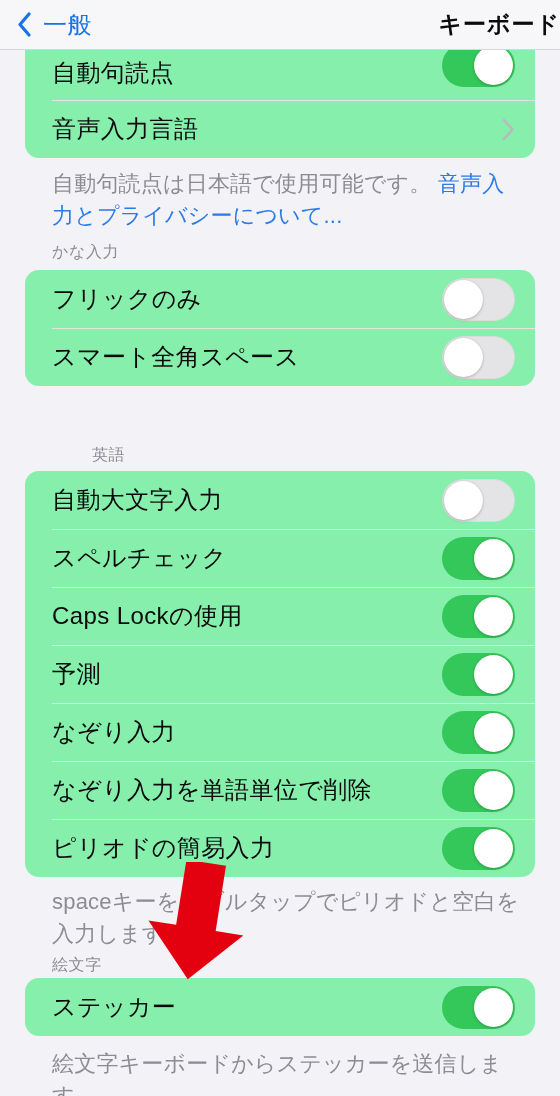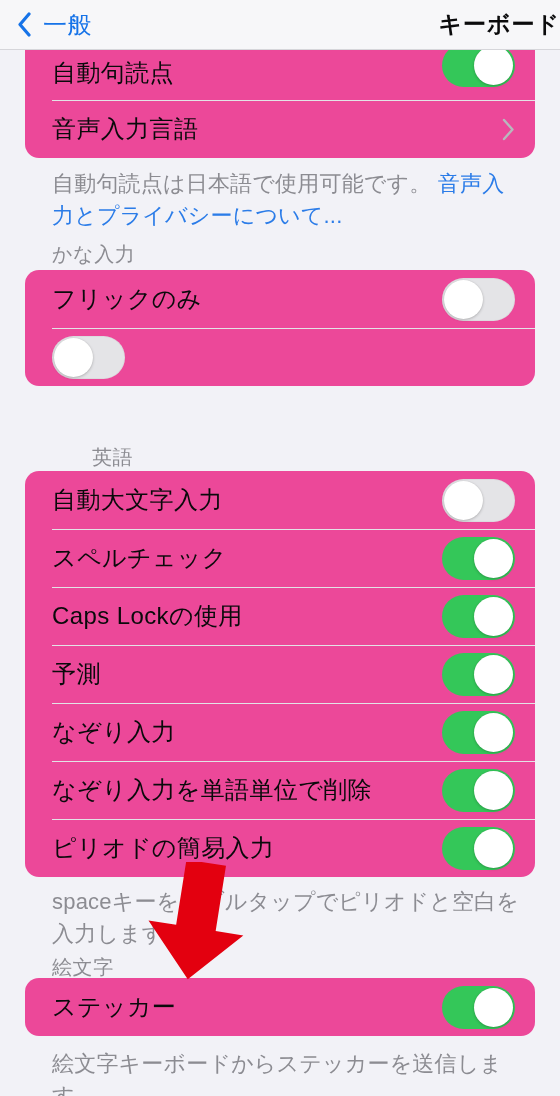--- a/index.html
+++ b/index.html
@@ -36,21 +36,21 @@
 
   
   .content{
     position:absolute; top:50px; left:0; width:560px; height:1046px;
     background:#f2f2f7;
   }
 
   
   .card{
     position:absolute; left:25px; width:510px;
-    background:#ec4899;
+    background:#86efac;
     border-radius:14px;
   }
   .card.clipped-top{ border-top-left-radius:0; border-top-right-radius:0; }
 
   .row{
     position:relative;
     height:58px;
     display:flex; align-items:center;
     padding:0 20px 0 27px;
   }
@@ -78,21 +78,21 @@
     box-shadow:0 1px 3px rgba(0,0,0,.22), 0 0 1px rgba(0,0,0,.12);
   }
   .switch.on .knob{ left:32px; }
 
   
   .chev-right{ width:13px; height:23px; flex:0 0 auto; display:block; }
 
   
   .sec-header{
     position:absolute; left:52px; width:480px;
-    font-size:20px; color:#8c8c92; letter-spacing:.6px; line-height:1;
+    font-size:16px; color:#8c8c92; letter-spacing:.6px; line-height:1;
   }
   .footer{
     position:absolute; left:52px; width:470px;
     font-size:22px; color:#8c8c92; line-height:1.45; letter-spacing:.2px;
   }
   .footer .lnk{ color:#2b7ce8; }
 
   
   .arrow{
     position:absolute;
@@ -139,20 +139,21 @@
 
   <div class="sec-header" style="top:194px;">かな入力</div>
   <div class="card" style="top:220px;height:116px;">
     <div class="row">
       <span class="row-label">フリックのみ</span>
       <div class="switch">
         <div class="knob"></div>
       </div>
     </div>
     <div class="row">
+      <span class="row-label">スマート全角スペース</span>
       <div class="switch">
         <div class="knob"></div>
       </div>
     </div>
   </div>
 
   <div class="sec-header" style="top:397px;margin-left:40px;">英語</div>
   <div class="card" style="top:421px;height:406px;">
     <div class="row">
       <span class="row-label">自動大文字入力</span>

